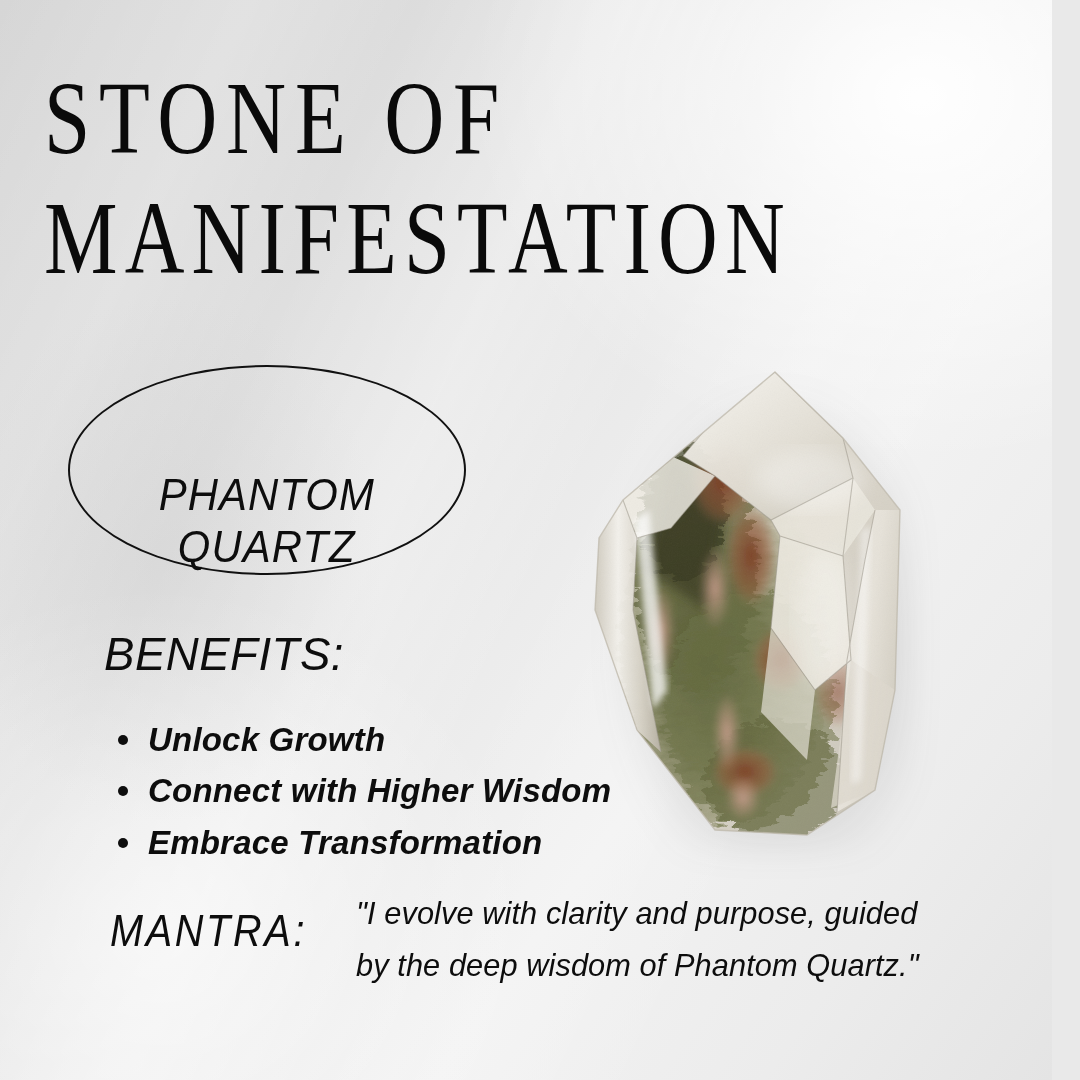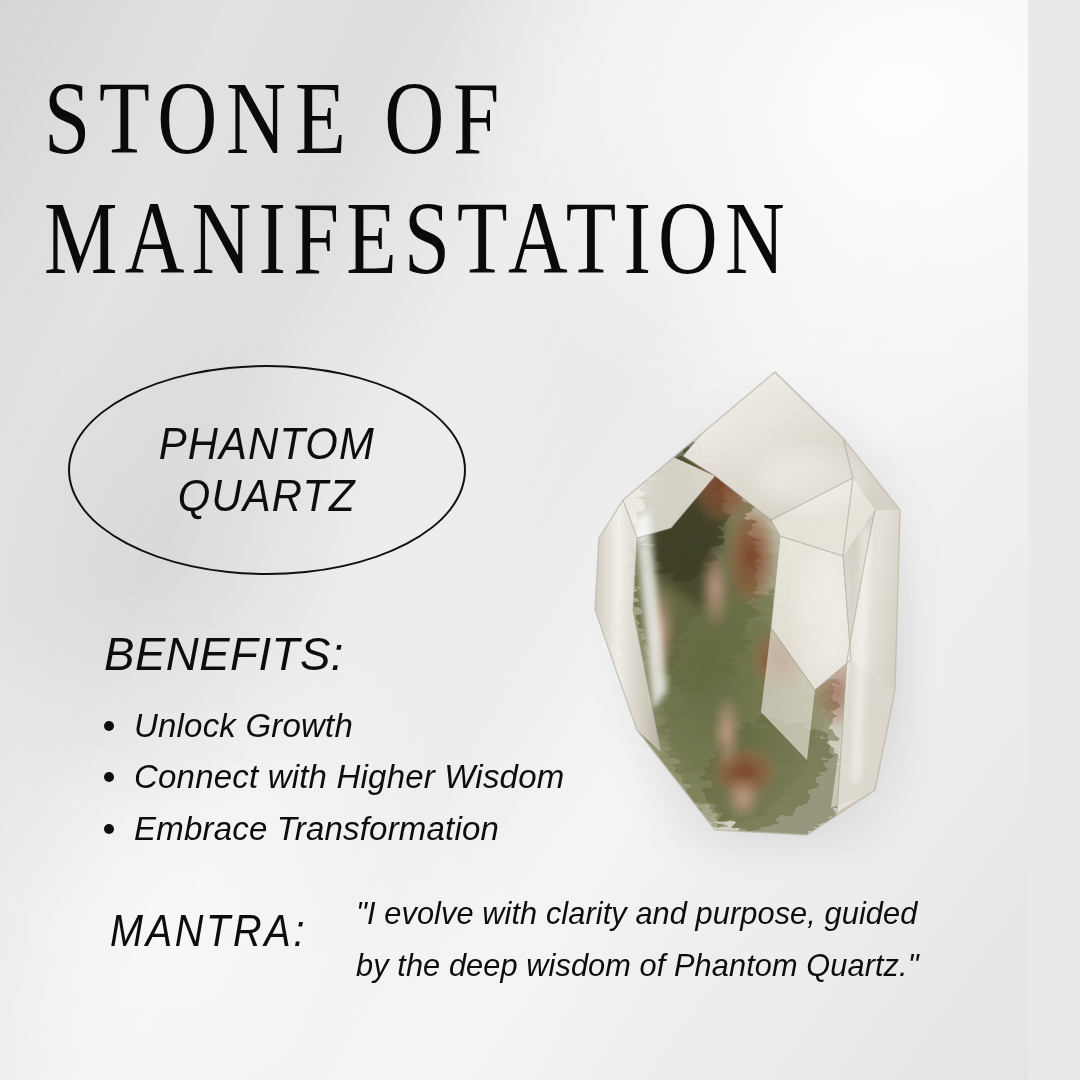--- a/index.html
+++ b/index.html
@@ -13,20 +13,21 @@
     background:
       linear-gradient(115deg,
         rgba(255,255,255,0.00) 0%,
         rgba(255,255,255,0.22) 16%,
         rgba(255,255,255,0.00) 27%,
         rgba(255,255,255,0.30) 40%,
         rgba(255,255,255,0.00) 52%,
         rgba(255,255,255,0.18) 63%,
         rgba(255,255,255,0.00) 74%),
       linear-gradient(125deg, #d6d6d6 0%, #dcdcdc 22%, #e8e8e8 44%, #f2f2f2 66%, #ececec 84%, #e4e4e4 100%);
+    padding-left: 24px;
   }
   
   .glow{position:absolute;pointer-events:none;}
   .glow-tr{top:-160px;right:-180px;width:780px;height:640px;
     background:radial-gradient(ellipse at 60% 40%, rgba(255,255,255,0.95) 0%, rgba(255,255,255,0.0) 68%);}
   .glow-bl{left:-220px;bottom:-200px;width:760px;height:700px;
     background:radial-gradient(ellipse at 50% 50%, rgba(255,255,255,0.55) 0%, rgba(255,255,255,0.0) 70%);}
   .glow-ml{left:-40px;top:300px;width:420px;height:520px;
     background:radial-gradient(ellipse at 50% 50%, rgba(200,200,200,0.30) 0%, rgba(200,200,200,0.0) 72%);}
 
@@ -46,38 +47,38 @@
   .title-line-2{
     font-size:104px;letter-spacing:9px;
     transform:scaleX(0.795);transform-origin:left center;
     margin-top:8px;
   }
 
   
   .oval{
     position:absolute;left:68px;top:365px;width:398px;height:210px;
     border:2.4px solid #111;border-radius:50%;
-    display:flex;align-items:center;justify-content:center;
+    display:flex;align-items:flex-end;justify-content:center;
     box-sizing:border-box;
   }
   .oval-text{
     font-size:44px;font-style:italic;font-weight:400;color:#0d0d0d;
     text-align:center;line-height:1.18;letter-spacing:1.2px;
     transform:scaleX(0.95);
   }
 
   
   .benefits-heading{
     position:absolute;left:104px;top:626px;
     font-size:47px;font-style:italic;font-weight:400;color:#0d0d0d;
     letter-spacing:0.5px;transform:scaleX(0.97);transform-origin:left center;
   }
   .benefits-list{
     position:absolute;left:96px;top:698px;width:560px;
-    margin:2px;padding:0;list-style:none;
+    margin:16px;padding:0;list-style:none;font-weight:bold;
   }
   .benefit-item{
     position:relative;padding-left:36px;
     font-size:33px;font-style:italic;color:#0d0d0d;
     line-height:1.56;letter-spacing:0.2px;
     white-space:nowrap;
   }
   .benefit-item::before{
     content:"";position:absolute;left:6px;top:50%;
     width:10px;height:10px;margin-top:-5px;border-radius:50%;

